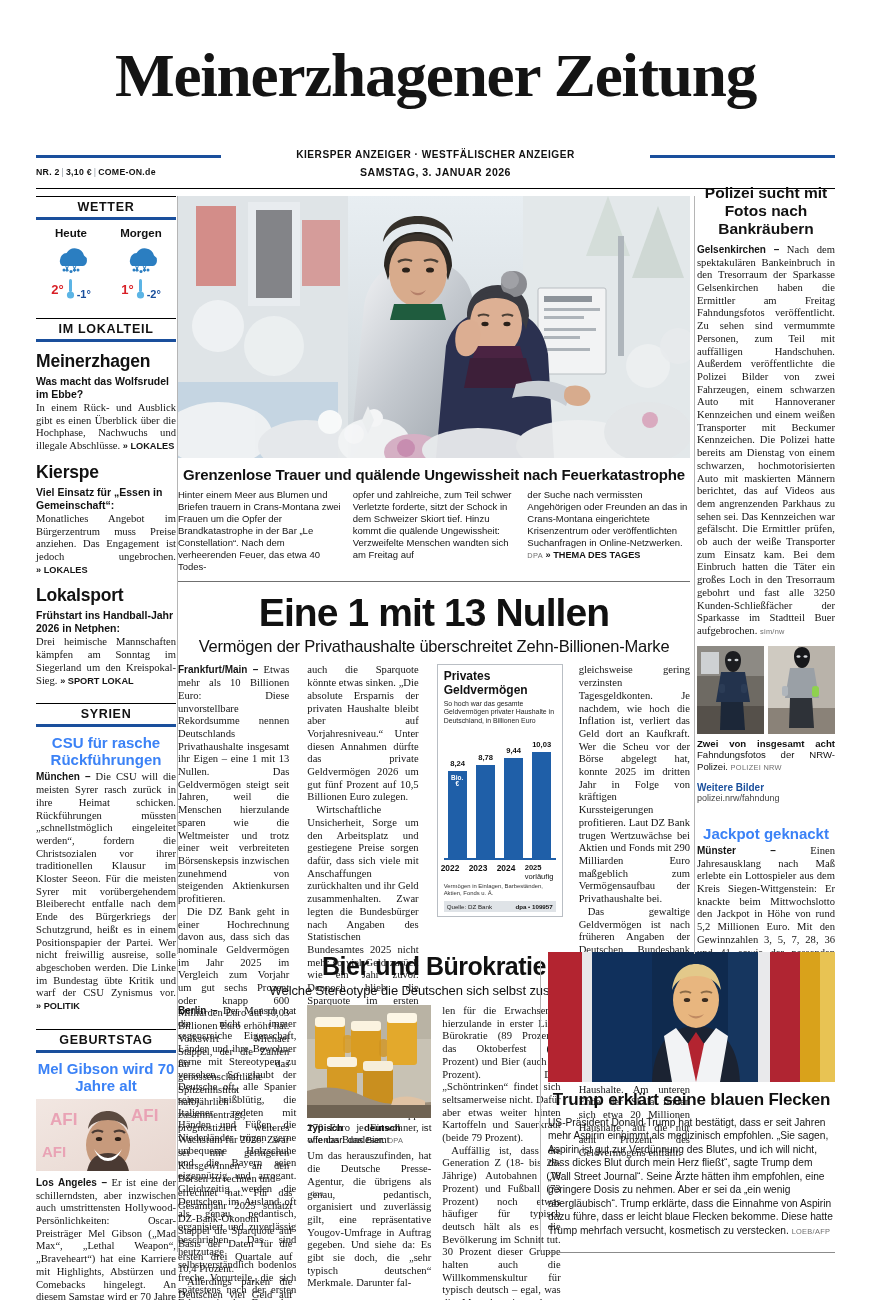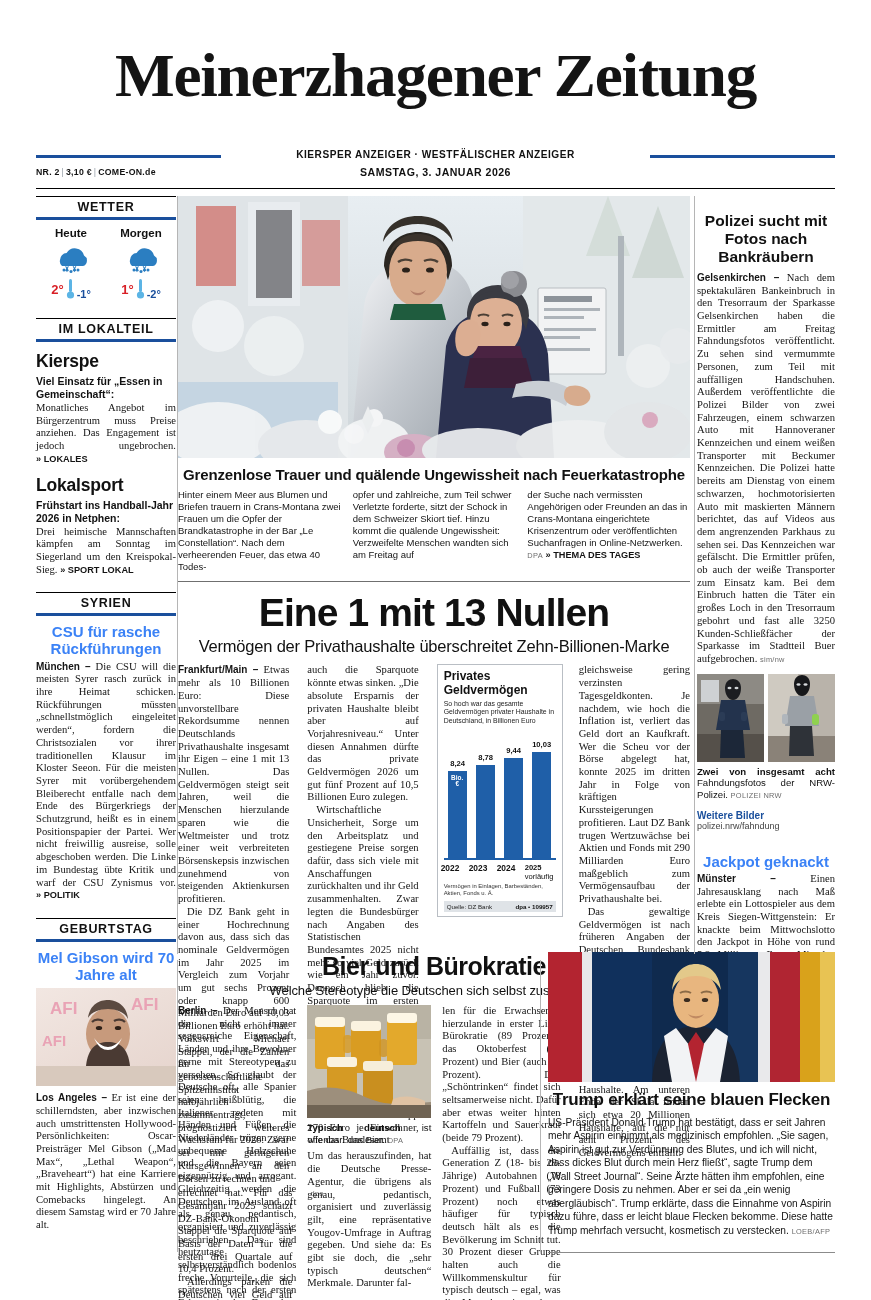--- a/index.html
+++ b/index.html
@@ -64,24 +64,24 @@
   .wx-row{display:flex;justify-content:space-around;margin-top:7px;}
   .wx-col{width:64px;text-align:center;}
   .wx-day{font-family:"Liberation Sans",sans-serif;font-weight:700;font-size:11.5px;color:#111;}
   .wx-ico{height:34px;margin-top:4px;position:relative;}
   .wx-ico svg{display:block;margin:0 auto;}
   .wx-temps{display:flex;align-items:center;justify-content:center;gap:2px;margin-top:1px;}
   .t-hi{font-family:"Liberation Sans",sans-serif;font-weight:700;font-size:13px;color:#d81f26;}
   .t-lo{font-family:"Liberation Sans",sans-serif;font-weight:700;font-size:11px;color:#1a4f9c;align-self:flex-end;}
   .thermo{width:9px;height:22px;}
 
-  .gibson-photo{width:100%;height:98px;position:relative;overflow:hidden;background:#d8c9bd;}
-
-  
-  .rail-r{position:absolute;left:697px;top:212px;width:138px;}
+  .gibson-photo{width:100%;height:72px;position:relative;overflow:hidden;background:#d8c9bd;}
+
+  
+  .rail-r{position:absolute;left:697px;top:184px;width:138px;}
   .hl-r{
     font-family:"Liberation Sans",sans-serif;font-weight:700;font-size:15.5px;
     line-height:1.16;text-align:center;color:#111;margin:0 0 6px;
   }
   .hl-r2{
     font-family:"Liberation Sans",sans-serif;font-weight:700;font-size:15px;
     line-height:1.14;text-align:center;color:#3b82f6;margin:0 0 3px;
   }
   .mug-row{display:flex;gap:4px;}
   .mug{width:67px;height:88px;overflow:hidden;position:relative;background:#3a3a3c;}
@@ -225,20 +225,25 @@
             <circle cx="4.5" cy="17" r="3.6" fill="#5bb4e5"></circle>
           </svg>
           <span class="t-lo">-2°</span>
         </div>
       </div>
     </div>
 
     <div style="height:18px"></div>
     <div class="sec-head">IM LOKALTEIL</div>
 
+    <div>
+      <div class="ressort">Meinerzhagen</div>
+      <div class="lead">Was macht das Wolfsrudel im Ebbe?</div>
+      <p class="body-serif"><span>In einem Rück- und Ausblick gibt es einen Überblick über die Hochphase, Nachwuchs und illegale Abschlüsse.</span> <span class="ref">» LOKALES</span></p>
+    </div>
 
     <div>
       <div class="ressort">Kierspe</div>
       <div class="lead">Viel Einsatz für „Essen in Gemeinschaft“:</div>
       <p class="body-serif"><span>Monatliches Angebot im Bürgerzentrum muss Preise anziehen. Das Engagement ist jedoch ungebrochen.</span> <span class="ref">» LOKALES</span></p>
     </div>
 
     <div>
       <div class="ressort">Lokalsport</div>
       <div class="lead">Frühstart ins Handball-Jahr 2026 in Netphen:</div>

